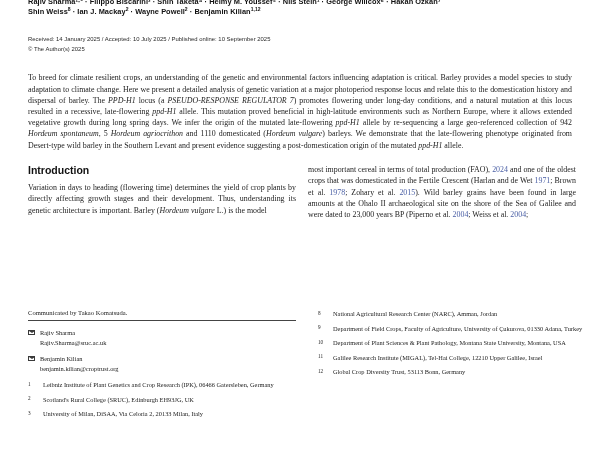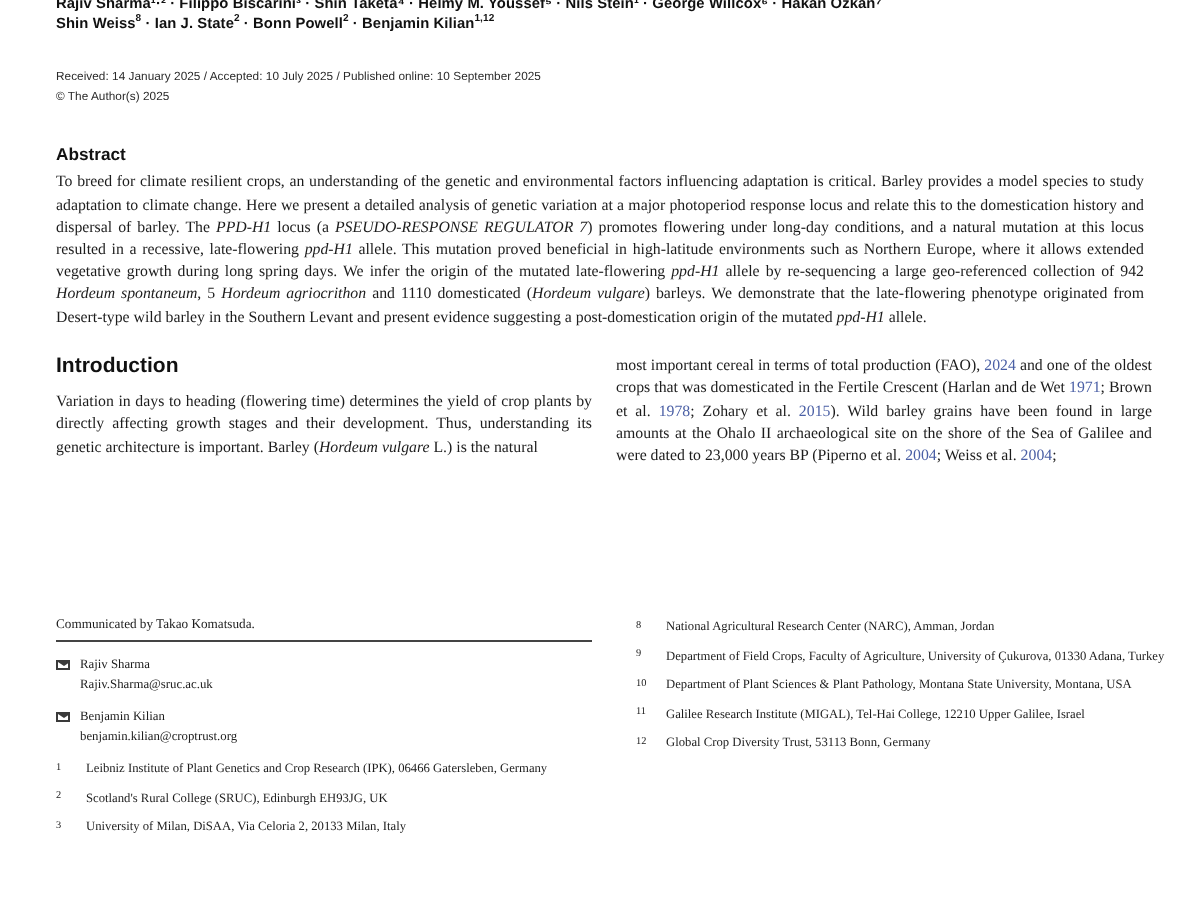--- a/index.html
+++ b/index.html
@@ -192,37 +192,36 @@
     color: #1c1c1c;
   }
 </style>
 </head>
 <body>
 
 <div class="page">
 
   <div class="author-block">
     <div class="author-line-top">Rajiv Sharma¹·² · Filippo Biscarini³ · Shin Taketa⁴ · Helmy M. Youssef⁵ · Nils Stein¹ · George Willcox⁶ · Hakan Özkan⁷</div>
-    <div class="author-line-second"><span>Shin Weiss</span><sup>8</sup><span> · </span><span>Ian J. State</span><sup>2</sup><span> · </span><span>Bonn Powell</span><sup>2</sup><span> · </span><span>Benjamin Kilian</span><sup>1,12</sup></div>
+    <div class="author-line-second"><span>Shin Weiss</span><sup>8</sup><span> · </span><span>Ian J. Mackay</span><sup>2</sup><span> · </span><span>Wayne Powell</span><sup>2</sup><span> · </span><span>Benjamin Kilian</span><sup>1,12</sup></div>
   </div>
 
   <div class="dates">
     <div>Received: 14 January 2025 / Accepted: 10 July 2025 / Published online: 10 September 2025</div>
     <div>© The Author(s) 2025</div>
   </div>
 
   <div class="abstract-wrap">
-    <div class="abstract-heading">Abstract</div>
     <div class="abstract-body"><span>To breed for climate resilient crops, an understanding of the genetic and environmental factors influencing adaptation is critical. Barley provides a model species to study adaptation to climate change. Here we present a detailed analysis of genetic variation at a major photoperiod response locus and relate this to the domestication history and dispersal of barley. The </span><i>PPD-H1</i><span> locus (a </span><i>PSEUDO-RESPONSE REGULATOR 7</i><span>) promotes flowering under long-day conditions, and a natural mutation at this locus resulted in a recessive, late-flowering </span><i>ppd-H1</i><span> allele. This mutation proved beneficial in high-latitude environments such as Northern Europe, where it allows extended vegetative growth during long spring days. We infer the origin of the mutated late-flowering </span><i>ppd-H1</i><span> allele by re-sequencing a large geo-referenced collection of 942 </span><i>Hordeum spontaneum</i><span>, 5 </span><i>Hordeum agriocrithon</i><span> and 1110 domesticated (</span><i>Hordeum vulgare</i><span>) barleys. We demonstrate that the late-flowering phenotype originated from Desert-type wild barley in the Southern Levant and present evidence suggesting a post-domestication origin of the mutated </span><i>ppd-H1</i><span> allele.</span></div>
   </div>
 
   <div class="cols">
     <div class="col">
       <div class="section-heading">Introduction</div>
-      <div class="body-text"><span>Variation in days to heading (flowering time) determines the yield of crop plants by directly affecting growth stages and their development. Thus, understanding its genetic architecture is important. Barley (</span><i>Hordeum vulgare</i><span> L.) is the natural</span></div>
+      <div class="body-text"><span>Variation in days to heading (flowering time) determines the yield of crop plants by directly affecting growth stages and their development. Thus, understanding its genetic architecture is important. Barley (</span><i>Hordeum vulgare</i><span> L.) is the model</span></div>
     </div>
     <div class="col">
       <div class="body-text"><span>most important cereal in terms of total production (FAO), </span><span class="ref">2024</span><span> and one of the oldest crops that was domesticated in the Fertile Crescent (Harlan and de Wet </span><span class="ref">1971</span><span>; Brown et al. </span><span class="ref">1978</span><span>; Zohary et al. </span><span class="ref">2015</span><span>). Wild barley grains have been found in large amounts at the Ohalo II archaeological site on the shore of the Sea of Galilee and were dated to 23,000 years BP (Piperno et al. </span><span class="ref">2004</span><span>; Weiss et al. </span><span class="ref">2004</span><span>;</span></div>
     </div>
   </div>
 
   <div class="footer-cols">
 
     <div class="fcol">
       <div class="communicated">Communicated by Takao Komatsuda.</div>

